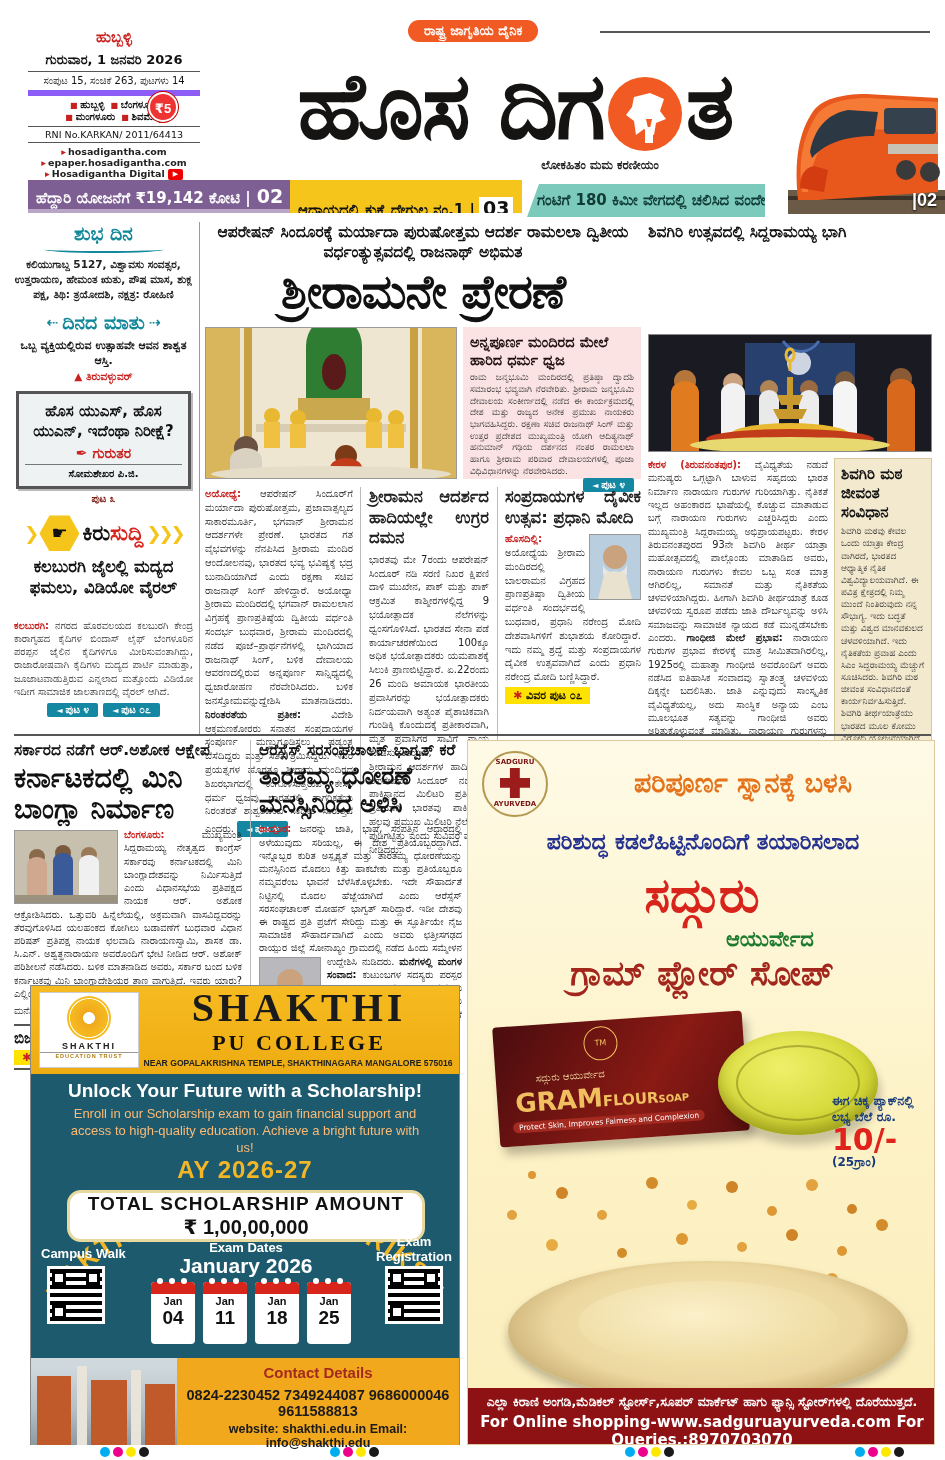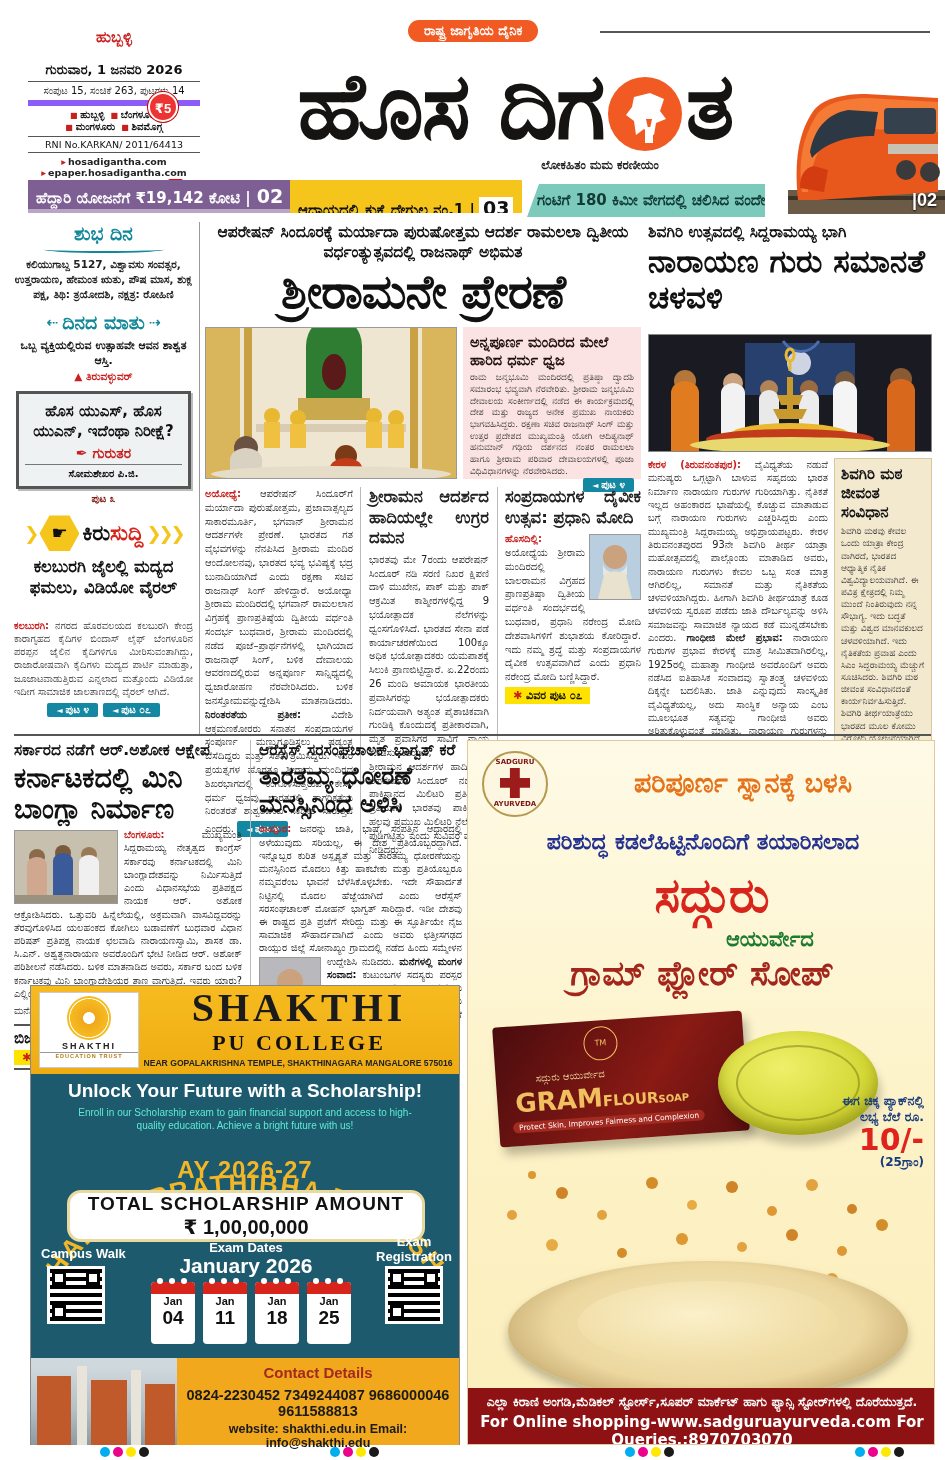--- a/index.html
+++ b/index.html
@@ -7,21 +7,21 @@
 #page{position:relative;width:945px;height:1460px;background:#fff;margin:0 auto;overflow:hidden;color:#111}
 .abs{position:absolute}
 .kn{font-family:"DejaVu Sans",sans-serif}
 .b{font-weight:bold}
 .ctr{text-align:center}
 .j{text-align:justify}
 .red{color:#c8201e}
 
 #mh-left{left:28px;top:28px;width:172px;font-size:10px;text-align:center}
 #mh-city{color:#c8201e;font-weight:bold;font-size:15px}
-#mh-date{font-weight:bold;font-size:13px;margin-top:16px}
+#mh-date{font-weight:bold;font-size:13px;margin-top:6px}
 #mh-vol{font-size:10px;margin:3px 0;border-top:1px solid #555;border-bottom:6px solid #8b5cf6;padding:3px 0}
 .ed{display:inline-block;margin:0 3px;font-weight:bold;font-size:10px}
 .ed::before{content:"■ ";color:#c8201e;font-size:8px}
 #mh-rni{border-top:1px solid #555;border-bottom:1px solid #555;padding:2px 0;margin:3px 0;font-size:9.5px}
 .lnk{font-size:9.5px;font-weight:bold;color:#222}
 .lnk::before{content:"▸";color:#c8201e;margin-right:2px}
 #price{left:148px;top:92px;width:30px;height:30px;border-radius:50%;background:#e33;color:#fff;font-weight:bold;font-size:13px;line-height:30px;text-align:center;border:2px solid #fff;box-shadow:0 0 0 1px #c00}
 #pill{left:408px;top:20px;background:#f15a22;color:#fff;font-weight:bold;font-size:13px;padding:3px 16px;border-radius:12px}
 #pill-line{left:600px;top:31px;width:330px;height:0;border-top:2px solid #555}
 #logo{left:195px;top:52px;width:640px;height:110px;display:flex;align-items:center;justify-content:center;font-weight:bold;color:#161412;font-size:92px;letter-spacing:-2px}
@@ -96,52 +96,52 @@
 #bhagwat{left:250px;top:740px;width:212px;border-left:1px solid #bbb;padding-left:8px}
 #bhagwat h2{font-size:24.5px;line-height:1.15;margin-top:2px}
 #bhagwat .body{font-size:9.8px;line-height:1.35;text-align:justify;margin-top:4px}
 #bhagwat-img{float:left;width:62px;height:70px;margin:2px 6px 2px 0;border:1px solid #999;background:linear-gradient(#e8e8ea,#b9b9bd)}
 
 #sad{left:467px;top:740px;width:468px;height:705px;background:linear-gradient(#fefae6,#fdf2c6 55%,#fbeebc);border:1px solid #e0c9a0;overflow:hidden}
 #sad-logo{position:absolute;left:14px;top:10px;width:66px;height:66px;border-radius:50%;background:#fdf6e0;border:2px solid #b49a50;text-align:center;font-size:7px;font-weight:bold;color:#7a1416;padding-top:5px}
 #sad-cross{width:30px;height:30px;margin:2px auto;background:#9c1c1c;clip-path:polygon(33% 0,66% 0,66% 33%,100% 33%,100% 66%,66% 66%,66% 100%,33% 100%,33% 66%,0 66%,0 33%,33% 33%)}
 #sad-l1{position:absolute;left:90px;top:26px;width:370px;text-align:center;color:#e4731c;font-weight:bold;font-size:27px}
 #sad-l2{position:absolute;left:10px;top:88px;width:450px;text-align:center;color:#24318f;font-weight:bold;font-size:22px}
-#sad-brand{position:absolute;left:10px;top:126px;width:468px;text-align:center;color:#d8251c;font-weight:bold;font-size:48px}
+#sad-brand{position:absolute;left:0;top:126px;width:468px;text-align:center;color:#d8251c;font-weight:bold;font-size:48px}
 #sad-brand2{position:absolute;left:258px;top:186px;color:#1d7a2e;font-weight:bold;font-size:21px}
 #sad-prod{position:absolute;left:0;top:212px;width:468px;text-align:center;color:#a3261d;font-weight:bold;font-size:34px}
 #gram-box{position:absolute;left:28px;top:278px;width:250px;height:120px;background:linear-gradient(125deg,#4a0c0e,#8a1a14 60%,#5c1010);transform:rotate(-4deg);border-radius:4px;color:#f0c060;padding:8px;box-shadow:4px 8px 10px rgba(0,0,0,.25)}
 #gram-box .tm{position:absolute;left:90px;top:6px;width:34px;height:34px;border-radius:50%;border:1px solid #f0c060;font-size:8px;text-align:center;line-height:32px}
 #gram-kn{position:absolute;left:40px;top:48px;font-size:10px;color:#f3d9a0}
 #gram-name{position:absolute;left:18px;top:62px;font-size:26px;font-weight:bold}
 #gram-name small{font-size:15px}
 #gram-tag{position:absolute;left:14px;top:96px;font-size:7.5px;background:#a32a20;color:#fff;padding:1px 6px;border-radius:6px}
 #soap{position:absolute;left:250px;top:290px;width:160px;height:104px;border-radius:50%;background:radial-gradient(ellipse at 40% 35%,#eff06a,#d5d837 60%,#b9bd23);box-shadow:inset 0 -8px 14px rgba(90,90,0,.4),3px 10px 8px rgba(0,0,0,.2)}
 #soap::after{content:"";position:absolute;left:18px;top:14px;right:18px;bottom:14px;border:2px solid rgba(120,120,20,.5);border-radius:50%}
-#price-blk{position:absolute;right:10px;top:352px;width:92px;text-align:right;color:#173a7a;font-weight:bold;font-size:12.5px}
+#price-blk{position:absolute;right:10px;top:352px;width:92px;text-align:left;color:#173a7a;font-weight:bold;font-size:12.5px}
 #price-10{color:#e0231c;font-size:30px;line-height:1}
 #price-g{color:#173a7a;font-size:12px}
 #seeds{position:absolute;left:60px;top:430px;width:8px;height:8px;border-radius:50%;background:#dd9733;box-shadow:30px 18px 0 2px #cf8427,70px 40px 0 1px #e2a240,120px 8px 0 2px #d28c2a,160px 30px 0 1px #e7ab44,200px 12px 0 2px #cf8427,240px 36px 0 1px #dd9733,280px 10px 0 2px #e2a240,320px 34px 0 1px #cf8427,20px 70px 0 2px #e7ab44,90px 78px 0 1px #d28c2a,150px 64px 0 2px #dd9733,210px 72px 0 1px #e2a240,260px 60px 0 2px #cf8427,310px 76px 0 1px #dd9733,-20px 40px 0 1px #e2a240,350px 50px 0 2px #d28c2a,40px 110px 0 1px #cf8427,130px 104px 0 2px #e7ab44,230px 112px 0 1px #d28c2a,300px 104px 0 2px #e2a240}
 #plate{position:absolute;left:40px;top:520px;width:400px;height:140px;border-radius:50%;background:radial-gradient(ellipse at 50% 45%,#f6e7ba,#ecd79f 55%,#cbb176 75%,#8f8779 82%,#6f6a60);box-shadow:0 6px 10px rgba(0,0,0,.25)}
 #flour{position:absolute;left:110px;top:540px;width:260px;height:84px;border-radius:50%;background:radial-gradient(ellipse at 45% 40%,#fbf0ca,#f0ddA5 70%,#e6cf92)}
 #sad-strip{position:absolute;left:0;bottom:0;width:468px;height:56px;background:#8e1113;color:#fff;text-align:center;padding-top:6px}
 #sad-strip .kline{font-size:12.5px;font-weight:bold}
 #sad-strip .oline{font-size:15px;font-weight:bold;margin-top:3px}
 
 #shk{left:30px;top:985px;width:430px;height:460px;border:1px solid #888}
 #shk-head{position:absolute;left:0;top:0;width:100%;height:88px;background:linear-gradient(#f6bb20,#eeac12)}
 #shk-logo{position:absolute;left:8px;top:6px;width:100px;height:76px;background:#fff;border:1px solid #ccc;text-align:center;font-size:9px;font-weight:bold;letter-spacing:2px;color:#222;padding-top:2px}
 #sun{width:44px;height:44px;margin:1px auto;border-radius:50%;background:radial-gradient(circle,#fff 18%,#f0a81c 20%,#f6bb20 60%,#fff 62%);box-shadow:0 0 0 2px #f6bb20 inset}
 #shk-logo .et{font-size:5.5px;letter-spacing:1px;color:#b07b10;border-top:1px solid #999;margin-top:1px}
 #shk-title{position:absolute;left:112px;top:2px;width:312px;text-align:center;font-family:"Liberation Serif","DejaVu Serif",serif;font-weight:bold;font-size:40px;letter-spacing:4px;color:#1b1b1b;line-height:1}
 #shk-sub{position:absolute;left:112px;top:44px;width:312px;text-align:center;font-family:"Liberation Serif","DejaVu Serif",serif;font-weight:bold;font-size:22px;letter-spacing:3px}
 #shk-addr{position:absolute;left:104px;top:72px;width:326px;text-align:center;font-size:8.6px;font-weight:bold;color:#222}
 #shk-body{position:absolute;left:0;top:88px;width:100%;height:284px;background:#1d5a6e;color:#fff;text-align:center}
 #shk-h1{font-size:19px;font-weight:bold;margin-top:6px}
-#shk-p{font-size:10px;color:#5eead4;margin-top:4px;line-height:1.3;padding:0 36px}
+#shk-p{font-size:13px;color:#fdba74;margin-top:4px;line-height:1.3;padding:0 36px}
 #arc{margin-top:-6px}
 #shk-ay{position:absolute;left:0;top:170px;width:100%;text-align:center;color:#f2b627;font-weight:bold;font-size:24px;letter-spacing:1px}
 #shk-amt{position:absolute;left:36px;top:204px;width:358px;background:#fff;border:3px solid #e8d9a0;border-radius:14px;color:#111;padding:0 0}
 #shk-amt .t{font-size:19px;font-weight:bold;letter-spacing:1px}
 #shk-amt .a{font-size:20px;font-weight:bold}
 .qr{position:absolute;width:58px;height:58px;background:#fff;border:3px solid #fff;background-image:repeating-linear-gradient(0deg,#000 0 4px,#fff 4px 8px),repeating-linear-gradient(90deg,#000 0 4px,rgba(255,255,255,.85) 4px 8px)}
 .qr i{position:absolute;width:14px;height:14px;border:3px solid #000;background:#fff}
 .lblw{position:absolute;color:#fff;font-weight:bold;font-size:13px}
 #cal-title{position:absolute;left:120px;top:254px;width:190px;color:#fff;font-weight:bold;font-size:13px}
 #cal-month{position:absolute;left:90px;top:268px;width:250px;color:#fff;font-weight:bold;font-size:21px}
@@ -310,21 +310,20 @@
           <path d="M13 28 a12 10 0 0 0 24 0 l0 10 a12 8 0 0 1 -24 0 Z" fill="#e8e6e2"></path>
           <path d="M8 64 L14 40 a14 10 0 0 1 22 0 L42 64 Z" fill="#e9e2cf"></path>
         </svg>
     </div>
     <span class="lead-in">ಹೊಸದಿಲ್ಲಿ:</span> <span>ಅಯೋಧ್ಯೆಯ ಶ್ರೀರಾಮ ಮಂದಿರದಲ್ಲಿ ಬಾಲರಾಮನ ವಿಗ್ರಹದ ಪ್ರಾಣಪ್ರತಿಷ್ಠಾ ದ್ವಿತೀಯ ವರ್ಧಂತಿ ಸಂದರ್ಭದಲ್ಲಿ ಬುಧವಾರ, ಪ್ರಧಾನಿ ನರೇಂದ್ರ ಮೋದಿ ದೇಶವಾಸಿಗಳಿಗೆ ಶುಭಾಶಯ ಕೋರಿದ್ದಾರೆ. ಇದು ನಮ್ಮ ಶ್ರದ್ಧೆ ಮತ್ತು ಸಂಪ್ರದಾಯಗಳ ದೈವೀಕ ಉತ್ಸವವಾಗಿದೆ ಎಂದು ಪ್ರಧಾನಿ ನರೇಂದ್ರ ಮೋದಿ ಬಣ್ಣಿಸಿದ್ದಾರೆ.</span><br>
     <span class="pg-y">ವಿವರ ಪುಟ ೦೭</span>
   </div>
 
   <div id="guru" class="abs kn">
     <div class="kicker">ಶಿವಗಿರಿ ಉತ್ಸವದಲ್ಲಿ ಸಿದ್ದರಾಮಯ್ಯ ಭಾಗಿ</div>
-    <div id="guru-head">ನಾರಾಯಣ ಗುರು ಸಮಾನತೆ ಚಳವಳಿ</div>
   </div>
   <div id="guru-photo" class="abs">
     <svg width="282" height="116" viewBox="0 0 282 116">
       <rect width="282" height="116" fill="#1a1b22"></rect>
       <rect x="96" y="8" width="110" height="52" fill="#27406e"></rect>
       <circle cx="150" cy="28" r="12" fill="#cfd4e2"></circle>
       <path d="M134 6 c10 14 26 14 36 0" stroke="#4a6db0" stroke-width="3" fill="none"></path>
       <circle cx="36" cy="46" r="11" fill="#b5763c"></circle>
         <path d="M22 58 a14 12 0 0 1 28 0 l0 58 -28 0 Z" fill="#e07b20"></path>
       <circle cx="252" cy="44" r="11" fill="#8a5a34"></circle>

